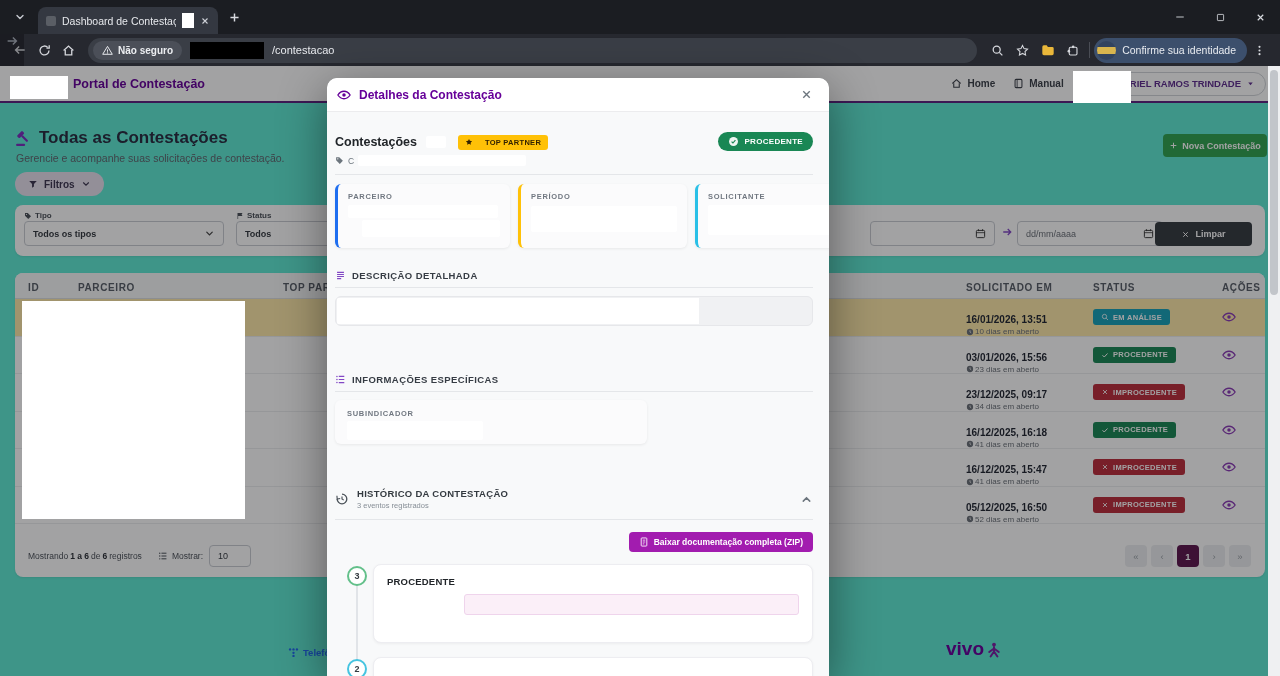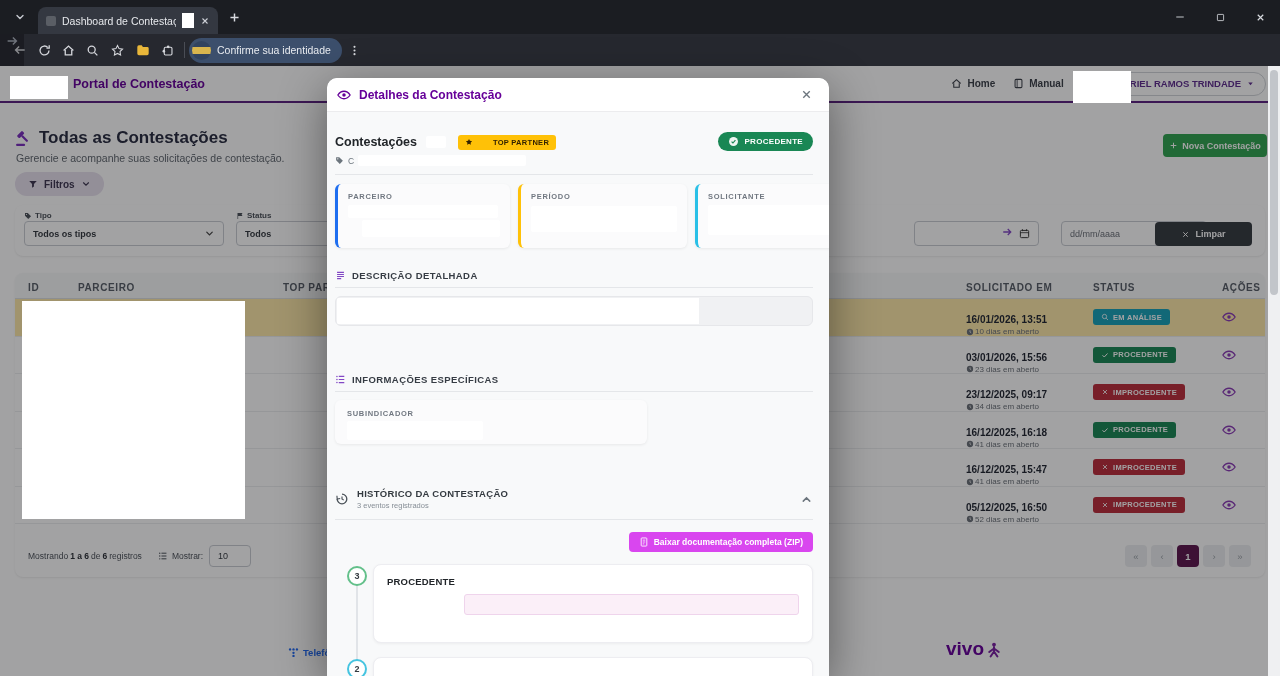--- a/index.html
+++ b/index.html
@@ -26,38 +26,38 @@
   .urlbox { flex:1; height:25px; margin:0 8px; background:#3a3e46; border-radius:13px; display:flex; align-items:center; gap:8px; padding:0 10px 0 5px; min-width:0; }
   .sec-chip { height:19px; background:#4b4f58; border-radius:10px; display:flex; align-items:center; gap:5px; padding:0 9px; color:#eceef1; font-size:10px; font-weight:bold; flex:none; }
   .url-redact { width:74px; height:17px; background:#000; flex:none; }
   .url-text { color:#e8eaee; font-size:11px; white-space:nowrap; }
   .tb-ic { width:25px; display:flex; justify-content:center; color:#d5d7dc; flex:none; }
   .divider-v { width:1px; height:16px; background:#4a4d55; margin:0 4px; flex:none; }
   .profile-pill { height:25px; background:#3c4f6c; border-radius:13px; display:flex; align-items:center; gap:6px; padding:0 11px 0 3px; color:#e8ebf0; font-size:10.5px; flex:none; }
   .avatar { width:19px; height:19px; border-radius:50%; background:linear-gradient(180deg,#31435f 34%,#d8b54e 34%,#d8b54e 70%,#31435f 70%); }
 
   
-  .page { position:absolute; top:66px; left:0; width:1280px; height:610px; background:#ffffff; }
+  .page { position:absolute; top:66px; left:0; width:1280px; height:610px; background:#5eead4; }
   .app-header { position:absolute; top:0; left:0; right:0; height:37px; background:#fff; border-bottom:2px solid #5b2180; }
   .brand { position:absolute; left:73px; top:11px; font-size:12.5px; font-weight:bold; color:#660099; }
   .hdr-right { position:absolute; right:14px; top:0; height:35px; display:flex; align-items:center; gap:18px; font-size:10px; color:#3a3f48; font-weight:bold; }
   .hdr-link { display:flex; gap:5px; align-items:center; }
   .user-pill { border:1px solid #d0d3d8; border-radius:13px; height:24px; display:flex; align-items:center; gap:5px; padding:0 10px; color:#5e2d8e; font-weight:bold; font-size:9.5px; background:#fff; }
 
   .gavel-ic { position:absolute; left:15px; top:64px; color:#7a2cbf; }
   .pg-title { position:absolute; left:39px; top:62px; font-size:17px; font-weight:bold; color:#272b3f; }
   .pg-sub { position:absolute; left:16px; top:86px; font-size:10.5px; color:#5f666e; }
   .new-btn { position:absolute; left:1163px; top:68px; width:104px; height:23px; background:#2fa44f; color:#fff; font-size:9px; font-weight:bold; border-radius:4px; display:flex; align-items:center; justify-content:center; gap:4px; }
   .filters-pill { position:absolute; left:15px; top:106px; height:24px; background:#e7e0ee; border-radius:13px; display:flex; align-items:center; gap:6px; padding:0 13px; color:#3c3550; font-size:10px; font-weight:bold; }
 
   .filter-card { position:absolute; left:15px; top:139px; width:1250px; height:51px; background:#fff; border-radius:8px; box-shadow:0 1px 2px rgba(0,0,0,.08); }
   .f-label { position:absolute; top:6px; font-size:8px; font-weight:bold; color:#4a5058; display:flex; gap:3px; align-items:center; }
   .f-select { position:absolute; top:16px; height:25px; border:1px solid #c9ccd2; border-radius:4px; background:#fff; font-size:9px; font-weight:bold; color:#33383f; display:flex; align-items:center; padding:0 8px; }
   .f-select .chev { margin-left:auto; color:#444; }
-  .f-date { position:absolute; top:16px; height:25px; border:1px solid #c9ccd2; border-radius:4px; background:#fff; font-size:9px; color:#6a6f77; display:flex; align-items:center; padding:0 8px;margin-left:44px; }
+  .f-date { position:absolute; top:16px; height:25px; border:1px solid #c9ccd2; border-radius:4px; background:#fff; font-size:9px; color:#6a6f77; display:flex; align-items:center; padding:0 8px; }
   .f-date .cal { margin-left:auto; color:#333; }
   .range-arrow { position:absolute; top:21px; color:#8247c5; }
   .clear-btn { position:absolute; top:17px; right:13px; width:97px; height:24px; background:#343a40; border-radius:4px; color:#fff; font-size:9px; font-weight:bold; display:flex; align-items:center; justify-content:center; gap:5px; }
 
   .table-card { position:absolute; left:15px; top:207px; width:1250px; height:304px; background:#fff; border-radius:8px; box-shadow:0 1px 2px rgba(0,0,0,.08); overflow:hidden; }
   .thead { position:relative; height:26px; background:#f7f8f9; border-bottom:1px solid #dcdfe3; }
   .th { position:absolute; top:9px; font-size:10px; font-weight:bold; color:#565d66; letter-spacing:.6px; }
   .trow { position:relative; height:37.5px; border-bottom:1px solid #ecedef; background:#fff; }
   .trow.hl { background:#fde9a9; }
   .cell-date { position:absolute; left:951px; top:15px; }
@@ -92,21 +92,21 @@
   
   .modal { position:absolute; left:327px; top:78px; width:502px; height:598px; background:#f8f9fa; border-radius:10px 10px 0 0; box-shadow:0 12px 48px rgba(0,0,0,.45); overflow:hidden; }
   .m-header { height:34px; background:#fff; border-bottom:1px solid #ececee; border-radius:10px 10px 0 0; display:flex; align-items:center; gap:8px; padding:0 16px 0 10px; }
   .m-title { font-size:12px; font-weight:bold; color:#660099; }
   .m-close { margin-left:auto; color:#6c757d; }
   .m-body { position:relative; height:564px; padding:0 16px 0 8px; overflow:hidden; }
 
   .title-row { display:flex; align-items:flex-start; margin-top:20px; }
   .m-heading { font-size:12.5px; font-weight:bold; color:#212529; }
   .ir { display:inline-block; background:#fff; border-radius:2px; vertical-align:middle; }
-  .badge-tp { background:#ffc107; color:#332200; font-size:7.5px; font-weight:bold; padding:3px 7px; border-radius:3px; display:inline-flex; align-items:center; gap:20px; margin-left:7px; letter-spacing:.3px; }
+  .badge-tp { background:#ffc107; color:#332200; font-size:7.5px; font-weight:bold; padding:3px 7px; border-radius:3px; display:inline-flex; align-items:center; gap:12px; margin-left:7px; letter-spacing:.3px; }
   .tag-line { margin-top:5px; display:flex; align-items:center; gap:4px; font-size:8.5px; color:#6c757d; }
   .badge-proc { margin-left:auto; background:#198754; color:#fff; border-radius:10px; padding:4px 10px; font-size:8px; font-weight:bold; display:flex; align-items:center; gap:5px; letter-spacing:.3px; }
 
   .m-divider { margin-top:8px; border-top:1px solid #e4e6e9; }
   .cards { display:flex; gap:8px; margin-top:9px; }
   .info-card { flex:1; height:64px; background:#fbfbfc; border-radius:6px; border-left:3px solid #999; box-shadow:0 1px 3px rgba(0,0,0,.07); padding:8px 10px; }
   .ic-blue { border-left-color:#1e6ef0; }
   .ic-amber { border-left-color:#ffc107; }
   .ic-cyan { border-left-color:#29c0e7; }
   .ic-label { font-size:7.5px; font-weight:bold; color:#707780; letter-spacing:.7px; }
@@ -123,21 +123,21 @@
   .sub-card { margin-top:8px; width:312px; height:44px; background:#fbfbfc; border-radius:6px; box-shadow:0 1px 3px rgba(0,0,0,.07); padding:9px 12px 0; }
 
   .hist-row { margin-top:44px; display:flex; align-items:center; }
   .hist-ic { color:#495057; }
   .hist-texts { margin-left:8px; }
   .hist-title { font-size:9.5px; font-weight:bold; color:#343a40; letter-spacing:.3px; }
   .hist-sub { margin-top:2px; font-size:7.5px; color:#868e96; }
   .hist-chev { margin-left:auto; color:#6c757d; }
   .hist-divider { margin-top:9px; border-top:1px solid #e4e6e9; }
   .dl-row { margin-top:12px; display:flex; justify-content:flex-end; }
-  .dl-btn { background:#d946ef; color:#fff; font-size:8.5px; font-weight:bold; border-radius:4px; padding:5px 10px; display:flex; align-items:center; gap:5px; }
+  .dl-btn { background:#a21caf; color:#fff; font-size:8.5px; font-weight:bold; border-radius:4px; padding:5px 10px; display:flex; align-items:center; gap:5px; }
 
   .timeline { position:relative; margin-top:12px; }
   .tl-rail { position:absolute; left:21px; top:6px; bottom:-30px; width:2px; background:#e1e4e8; }
   .tl-item { position:relative; display:flex; gap:6px; align-items:flex-start; padding-left:12px; }
   .tl-item + .tl-item { margin-top:14px; }
   .tl-num { position:relative; z-index:1; width:20px; height:20px; border-radius:50%; background:#fff; border:2px solid #63c08a; display:flex; align-items:center; justify-content:center; font-size:9px; font-weight:bold; color:#343a40; margin-top:2px; flex:none; }
   .tl-cyan2 { border-color:#45c4e0; }
   .tl-card { flex:1; background:#fff; border:1px solid #ededf1; border-radius:8px; box-shadow:0 1px 3px rgba(0,0,0,.05); padding:11px 13px; height:79px; }
   .tl-card.second { height:60px; padding-top:15px; }
   .tl-title { font-size:9.5px; font-weight:bold; color:#212529; letter-spacing:.2px; }
@@ -346,20 +346,32 @@
     <div class="nav-ic">
         <svg width="13" height="13">
           <use href="#i-reload"></use>
         </svg>
       </div>
     <div class="nav-ic">
         <svg width="13" height="13">
           <use href="#i-house"></use>
         </svg>
       </div>
+    <div class="urlbox">
+      <div class="sec-chip">
+        <span>
+            <svg width="11" height="11">
+              <use href="#i-warn"></use>
+            </svg>
+          </span>
+        <span>Não seguro</span>
+      </div>
+      <div class="url-redact"></div>
+      <div class="url-text">/contestacao</div>
+    </div>
     <div class="tb-ic">
         <svg width="13" height="13">
           <use href="#i-search"></use>
         </svg>
       </div>
     <div class="tb-ic">
         <svg width="13" height="13">
           <use href="#i-star"></use>
         </svg>
       </div>

